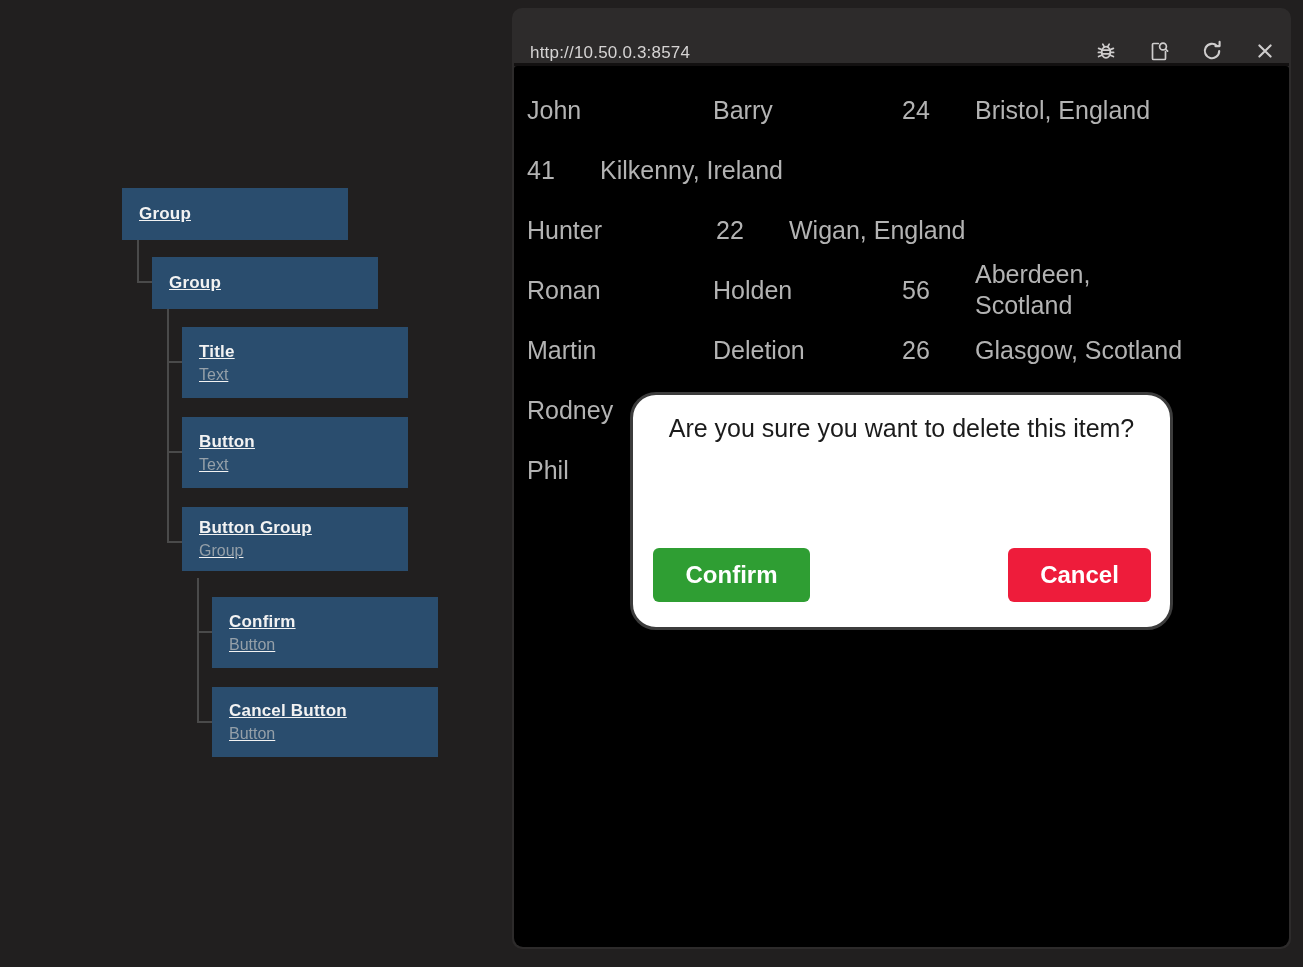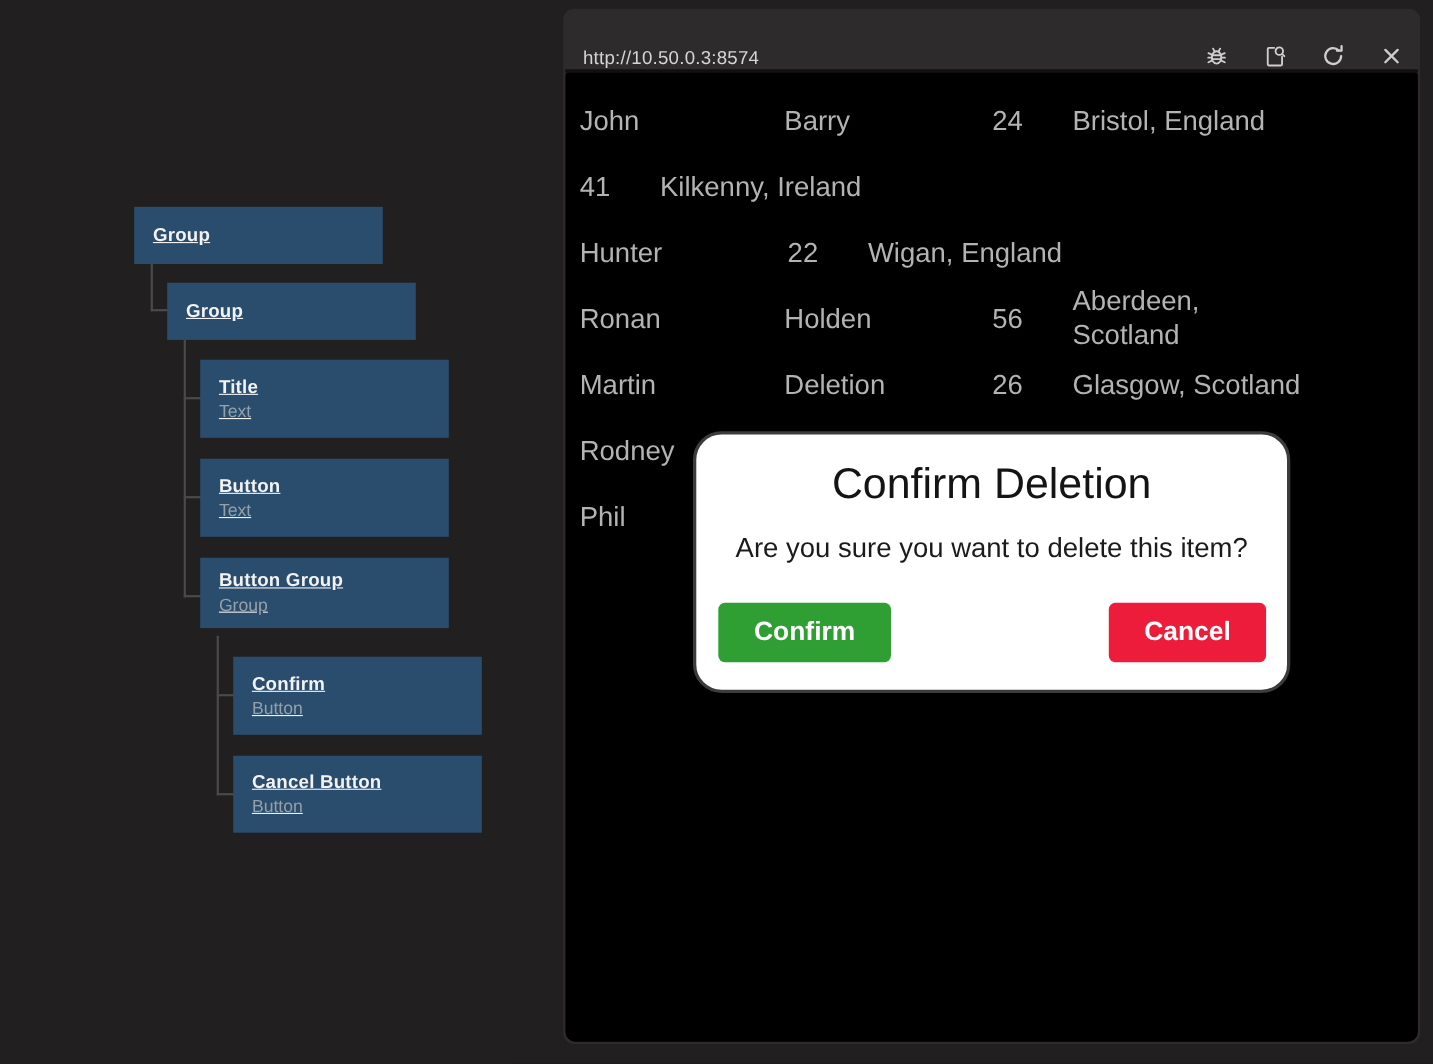--- a/index.html
+++ b/index.html
@@ -213,21 +213,20 @@
           <span class="c1">Phil</span>
           <span class="c2"></span>
           <span class="c3"></span>
           <span class="c4"></span>
         </div>
       </div>
     </div>
   </div>
 
   <div class="modal">
-    <div class="modal-title">Confirm Deletion</div>
     <div class="modal-msg">Are you sure you want to delete this item?</div>
     <div class="modal-buttons">
       <button class="btn btn-confirm">Confirm</button>
       <button class="btn btn-cancel">Cancel</button>
     </div>
   </div>
 
 </div>
 
 </body></html>

